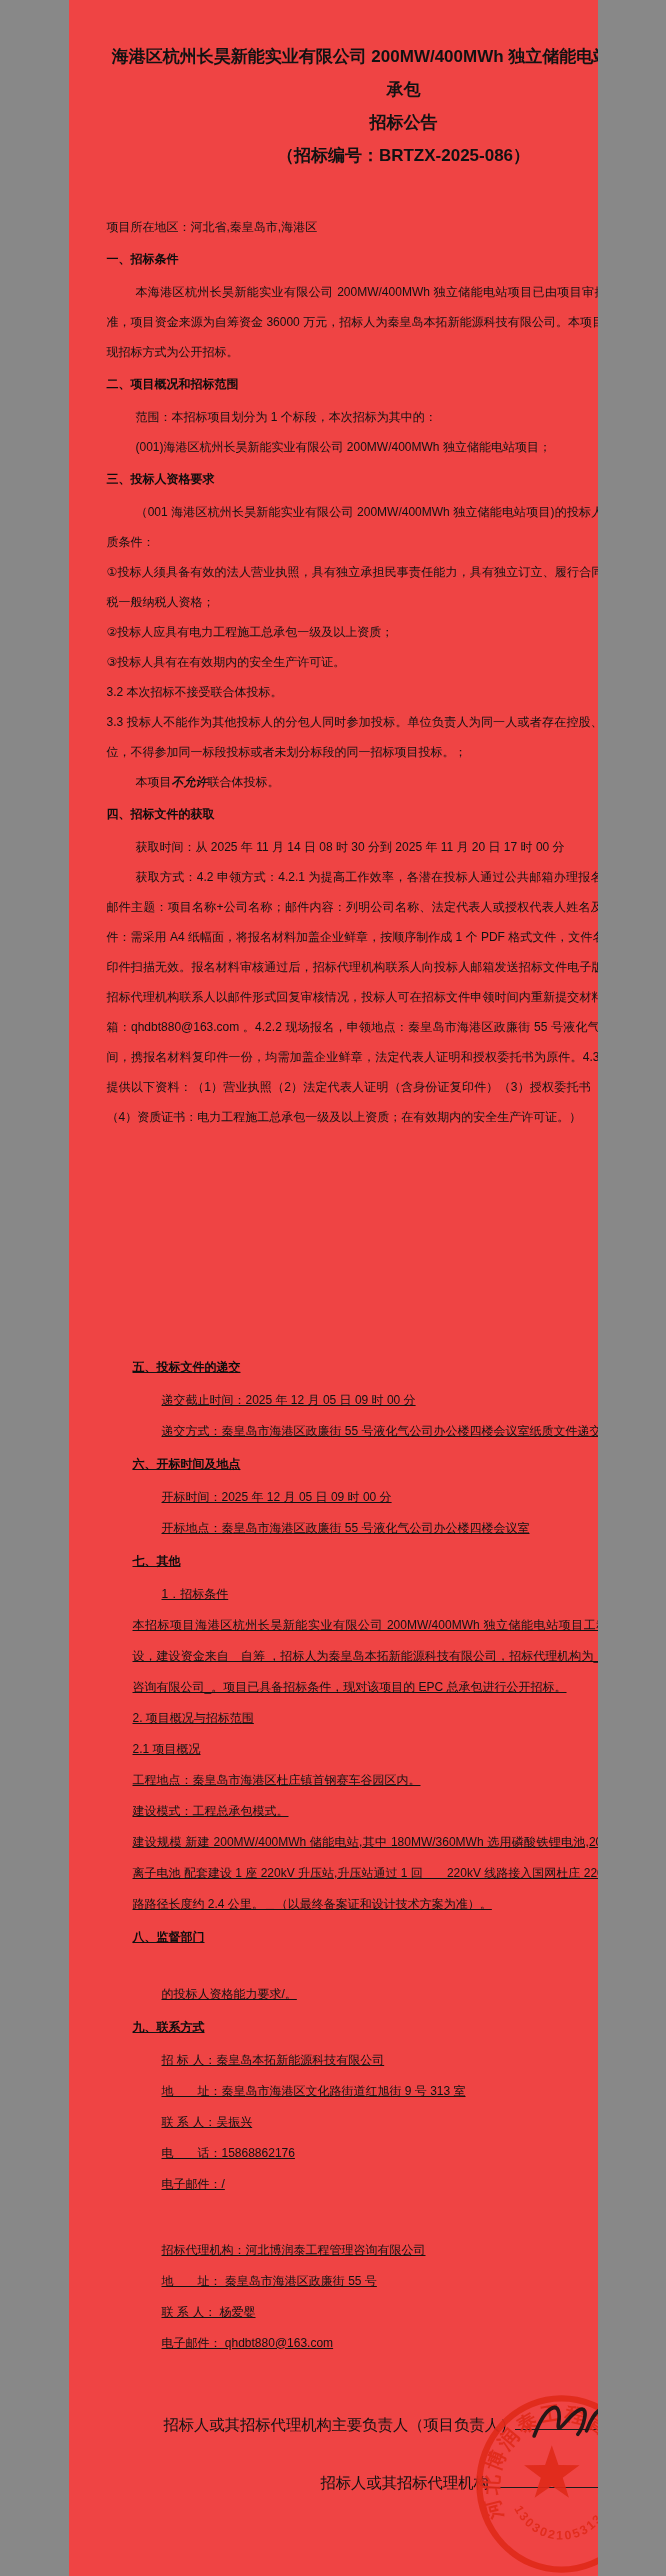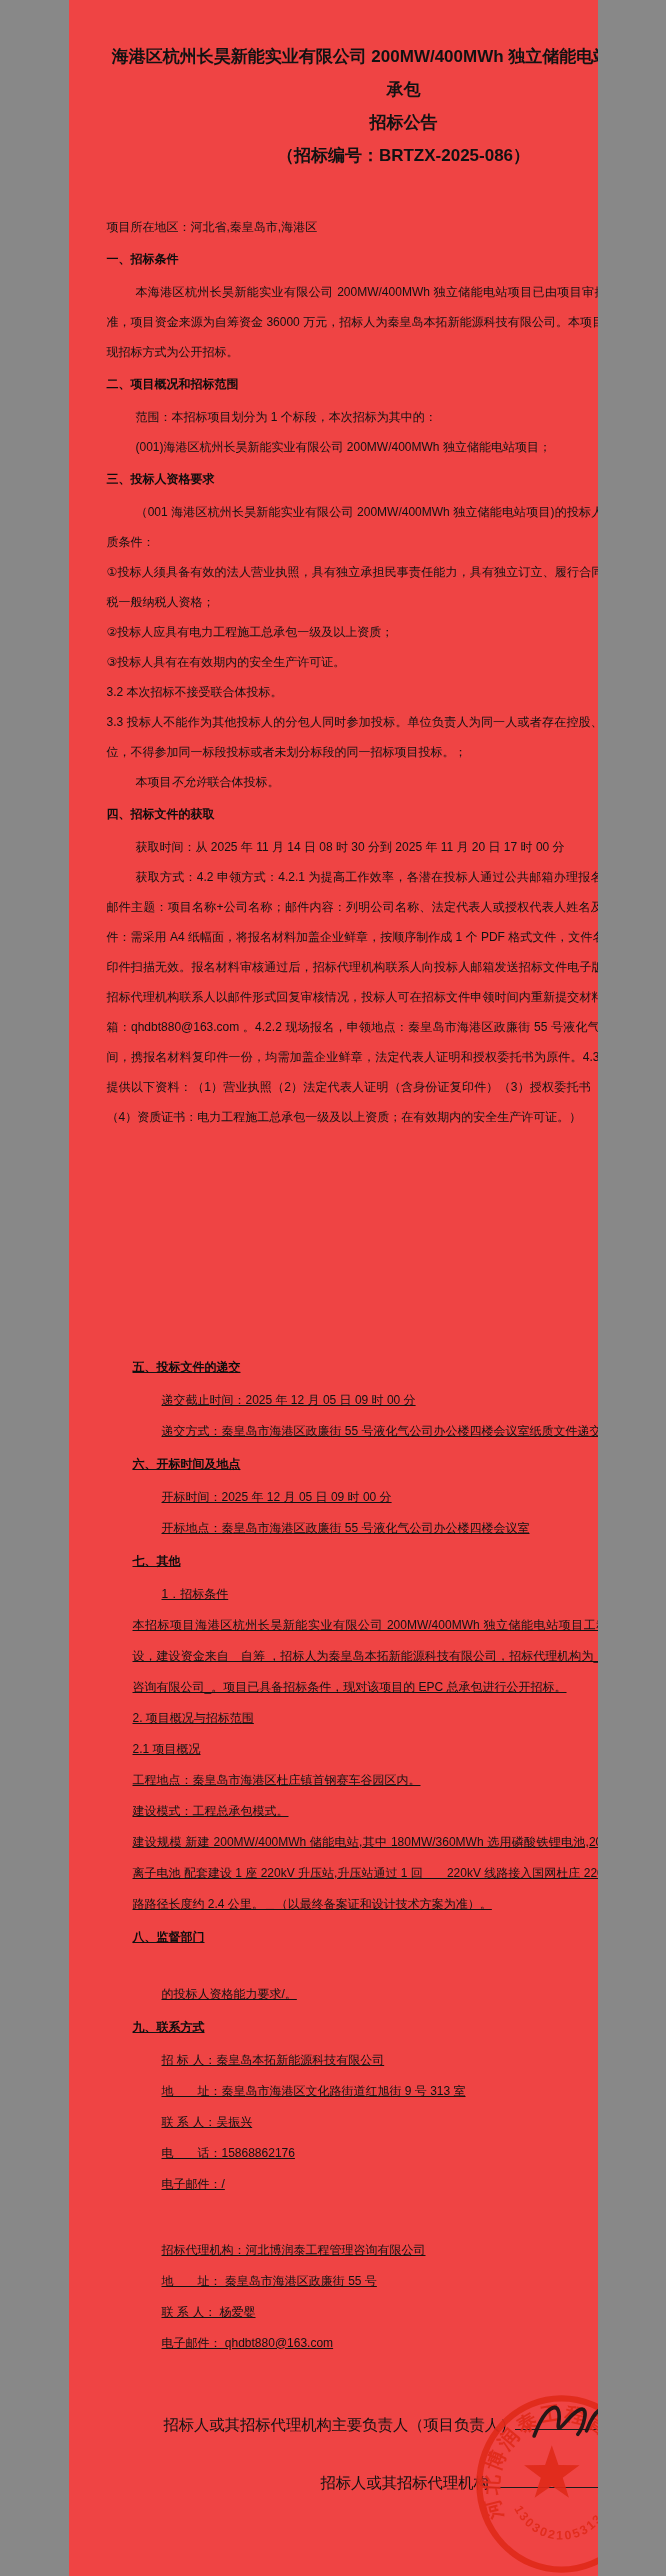--- a/index.html
+++ b/index.html
@@ -18,21 +18,21 @@
 
   .title { text-align:center; font-weight:700; margin-bottom:40px; }
   .title-line { font-size:17px; line-height:33px; }
 
   .hd { font-size:12px; line-height:35px; font-weight:700; margin:0; color:#0d0d0d; }
   .ln { font-size:12px; line-height:31px; margin:0; text-align:justify; }
   .part-a .ln { line-height:30px; }
   .ind  { text-indent:29px; }
   .lbl  { padding-left:29px; }
   .sp { width:100%; }
-  .it { font-style:italic; }
+  .it { font-style:italic;font-weight:bold; }
 
   .sig1 { position:absolute; left:95px; top:2412px; font-size:15.3px; line-height:26px; z-index:1; white-space:nowrap;text-align:right; }
   .sig2 { position:absolute; left:252px; top:2470px; font-size:15.3px; line-height:26px; z-index:1; white-space:nowrap; }
   .ul { display:inline-block; border-bottom:1.8px solid #1c1c1c; height:0.85em; }
   .ul1 { width:102px; border-bottom-width:1.3px; }
   .ul2 { width:151px; }
 
   .seal-svg { position:absolute; left:403px; top:2393px; width:179px; height:182px; z-index:2; opacity:.92; }
   .scribble-svg { position:absolute; left:453px; top:2385px; width:179px; height:81px; z-index:3; }
 </style>

